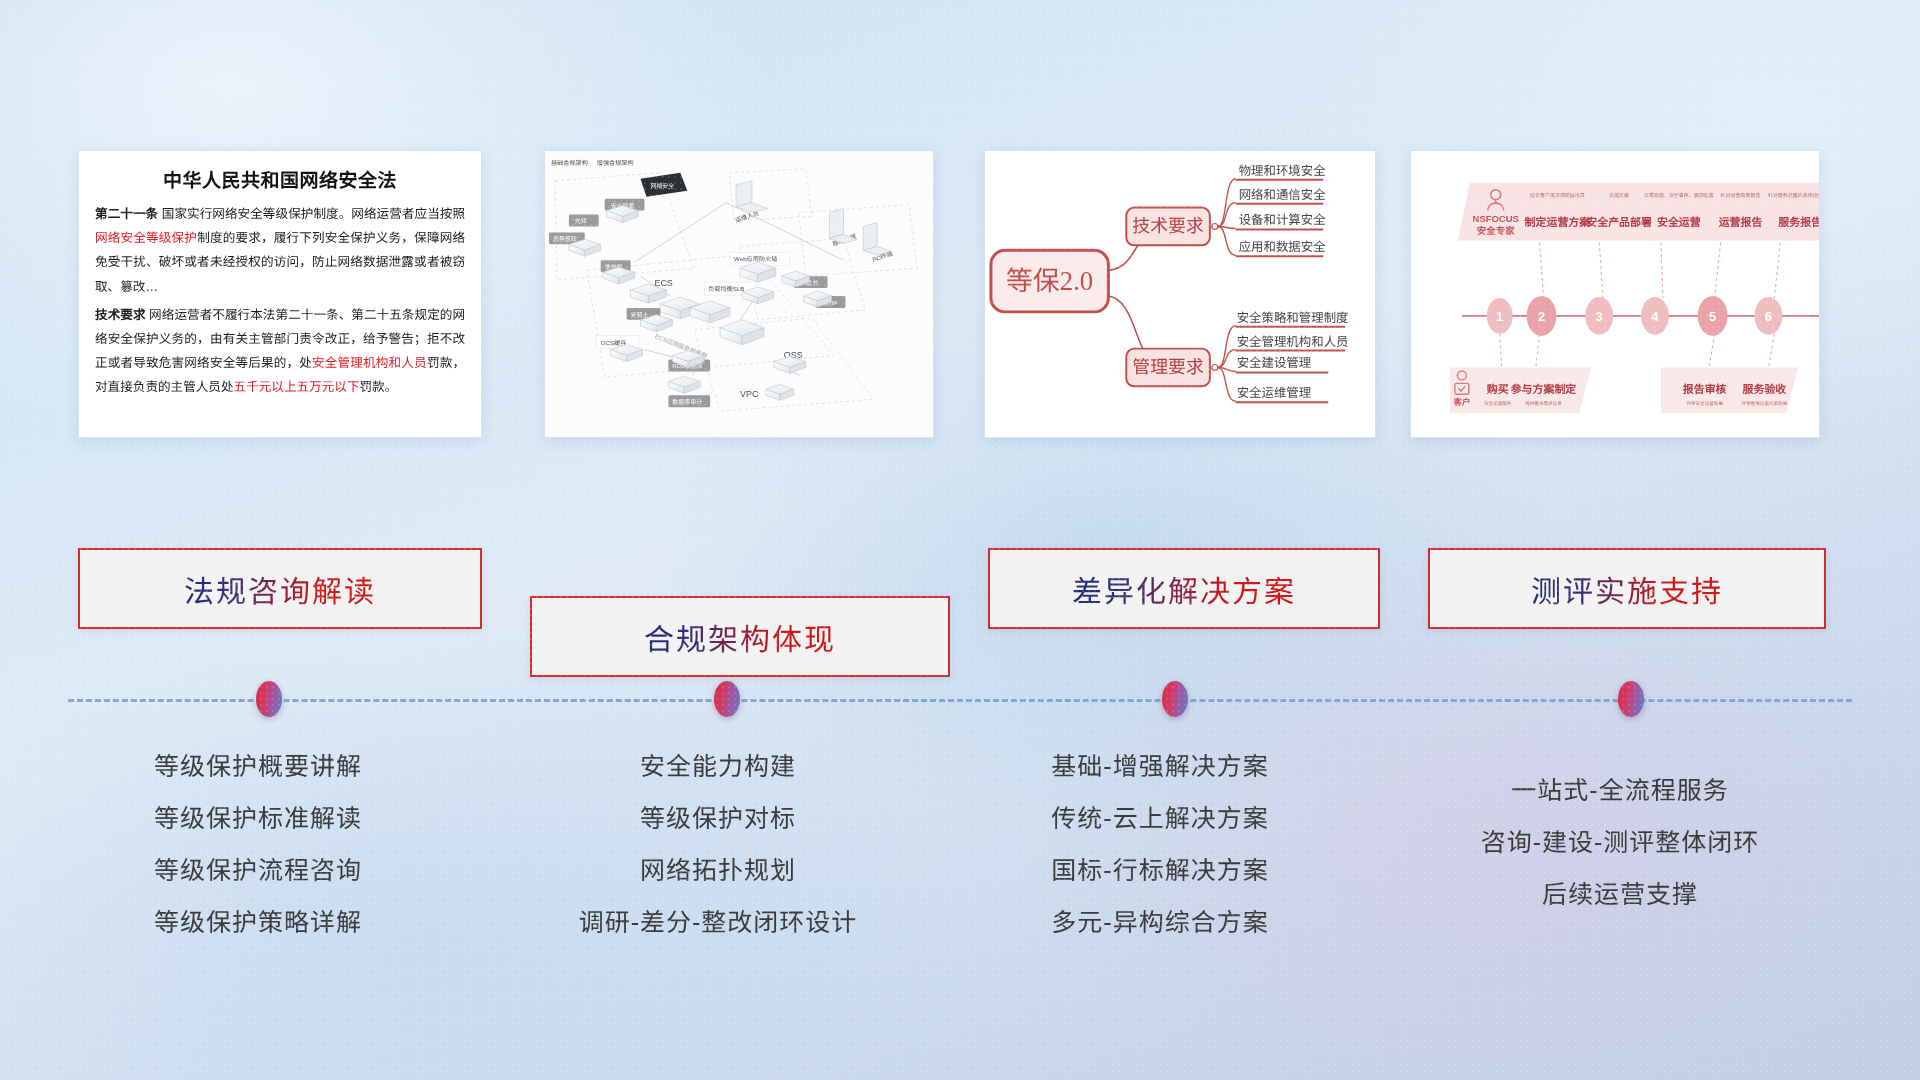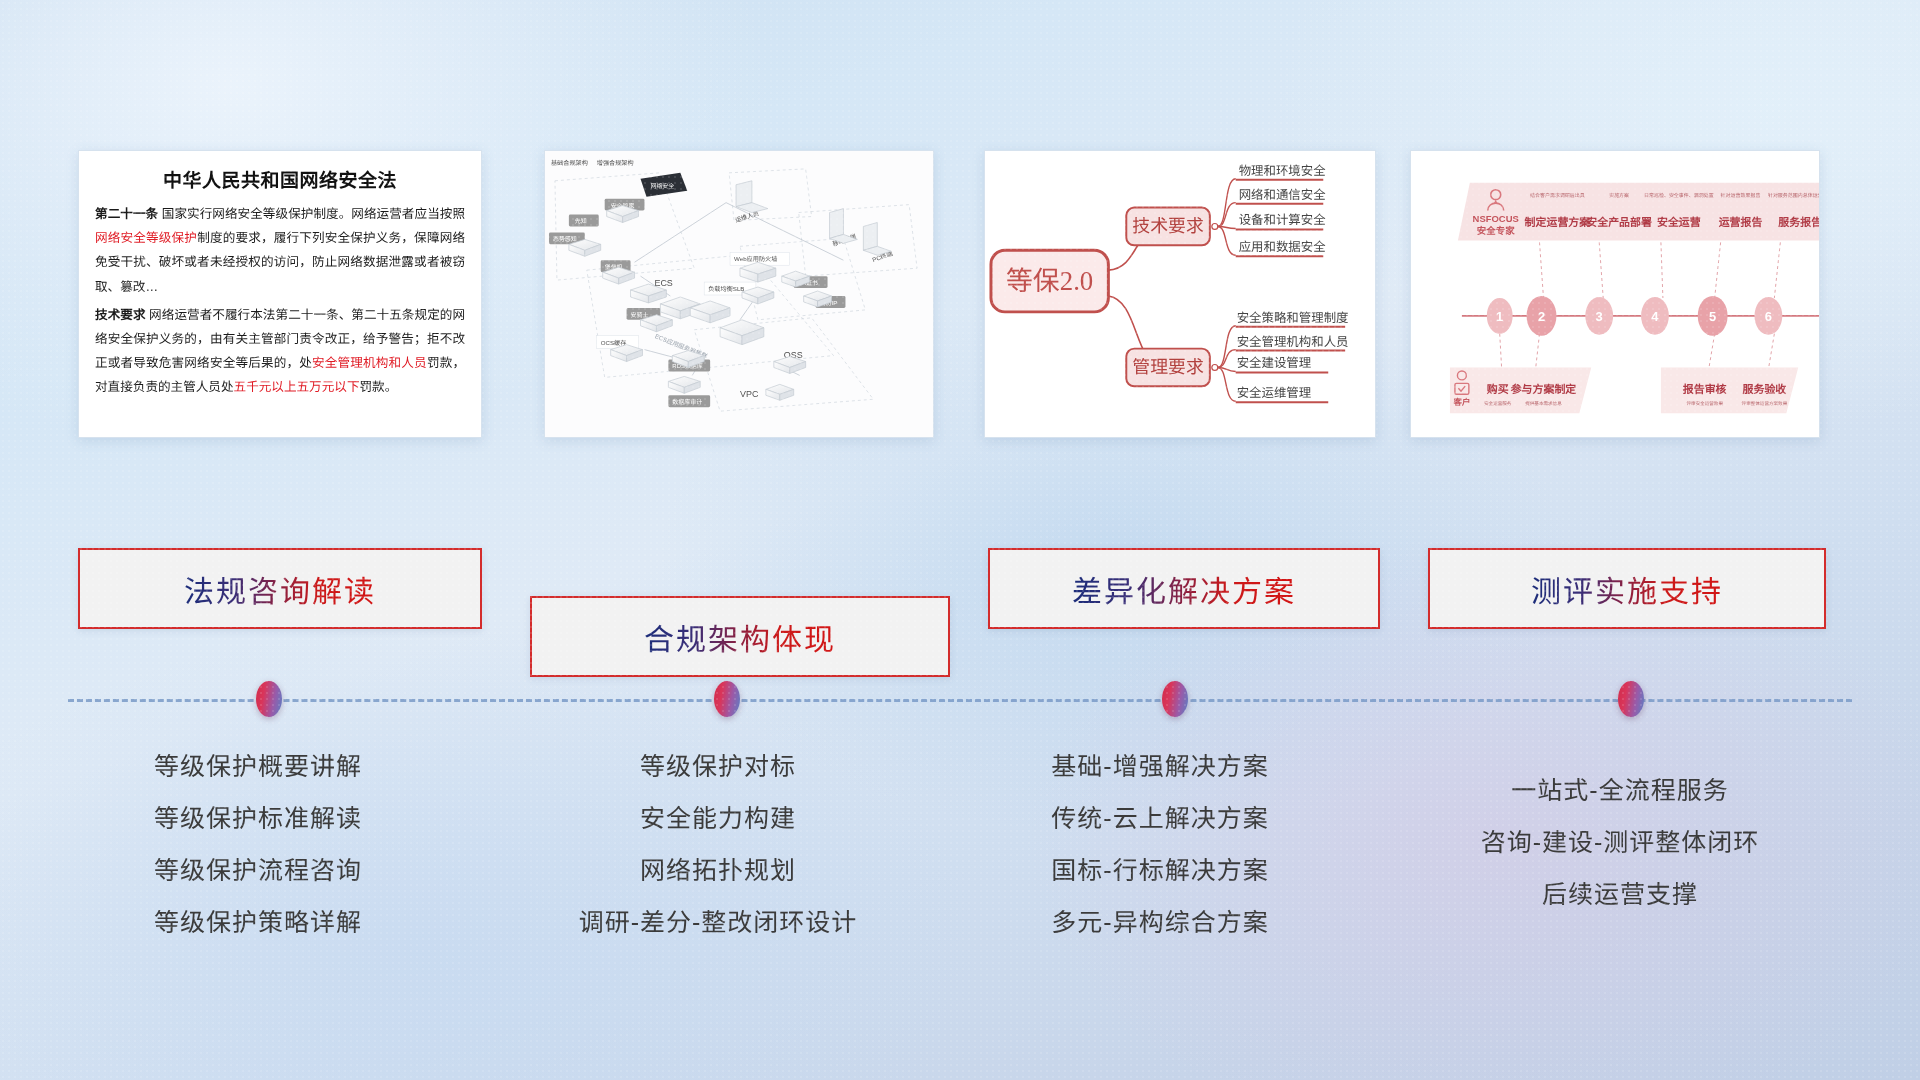--- a/index.html
+++ b/index.html
@@ -454,22 +454,22 @@
 </div>
 
 <div class="lists">
   <div class="col l1">
     <div class="item">等级保护概要讲解</div>
     <div class="item">等级保护标准解读</div>
     <div class="item">等级保护流程咨询</div>
     <div class="item">等级保护策略详解</div>
   </div>
   <div class="col l2">
+    <div class="item">安全能力构建</div>
     <div class="item">等级保护对标</div>
-    <div class="item">安全能力构建</div>
     <div class="item">网络拓扑规划</div>
     <div class="item">调研-差分-整改闭环设计</div>
   </div>
   <div class="col l3">
     <div class="item">基础-增强解决方案</div>
     <div class="item">传统-云上解决方案</div>
     <div class="item">国标-行标解决方案</div>
     <div class="item">多元-异构综合方案</div>
   </div>
   <div class="col l4">

